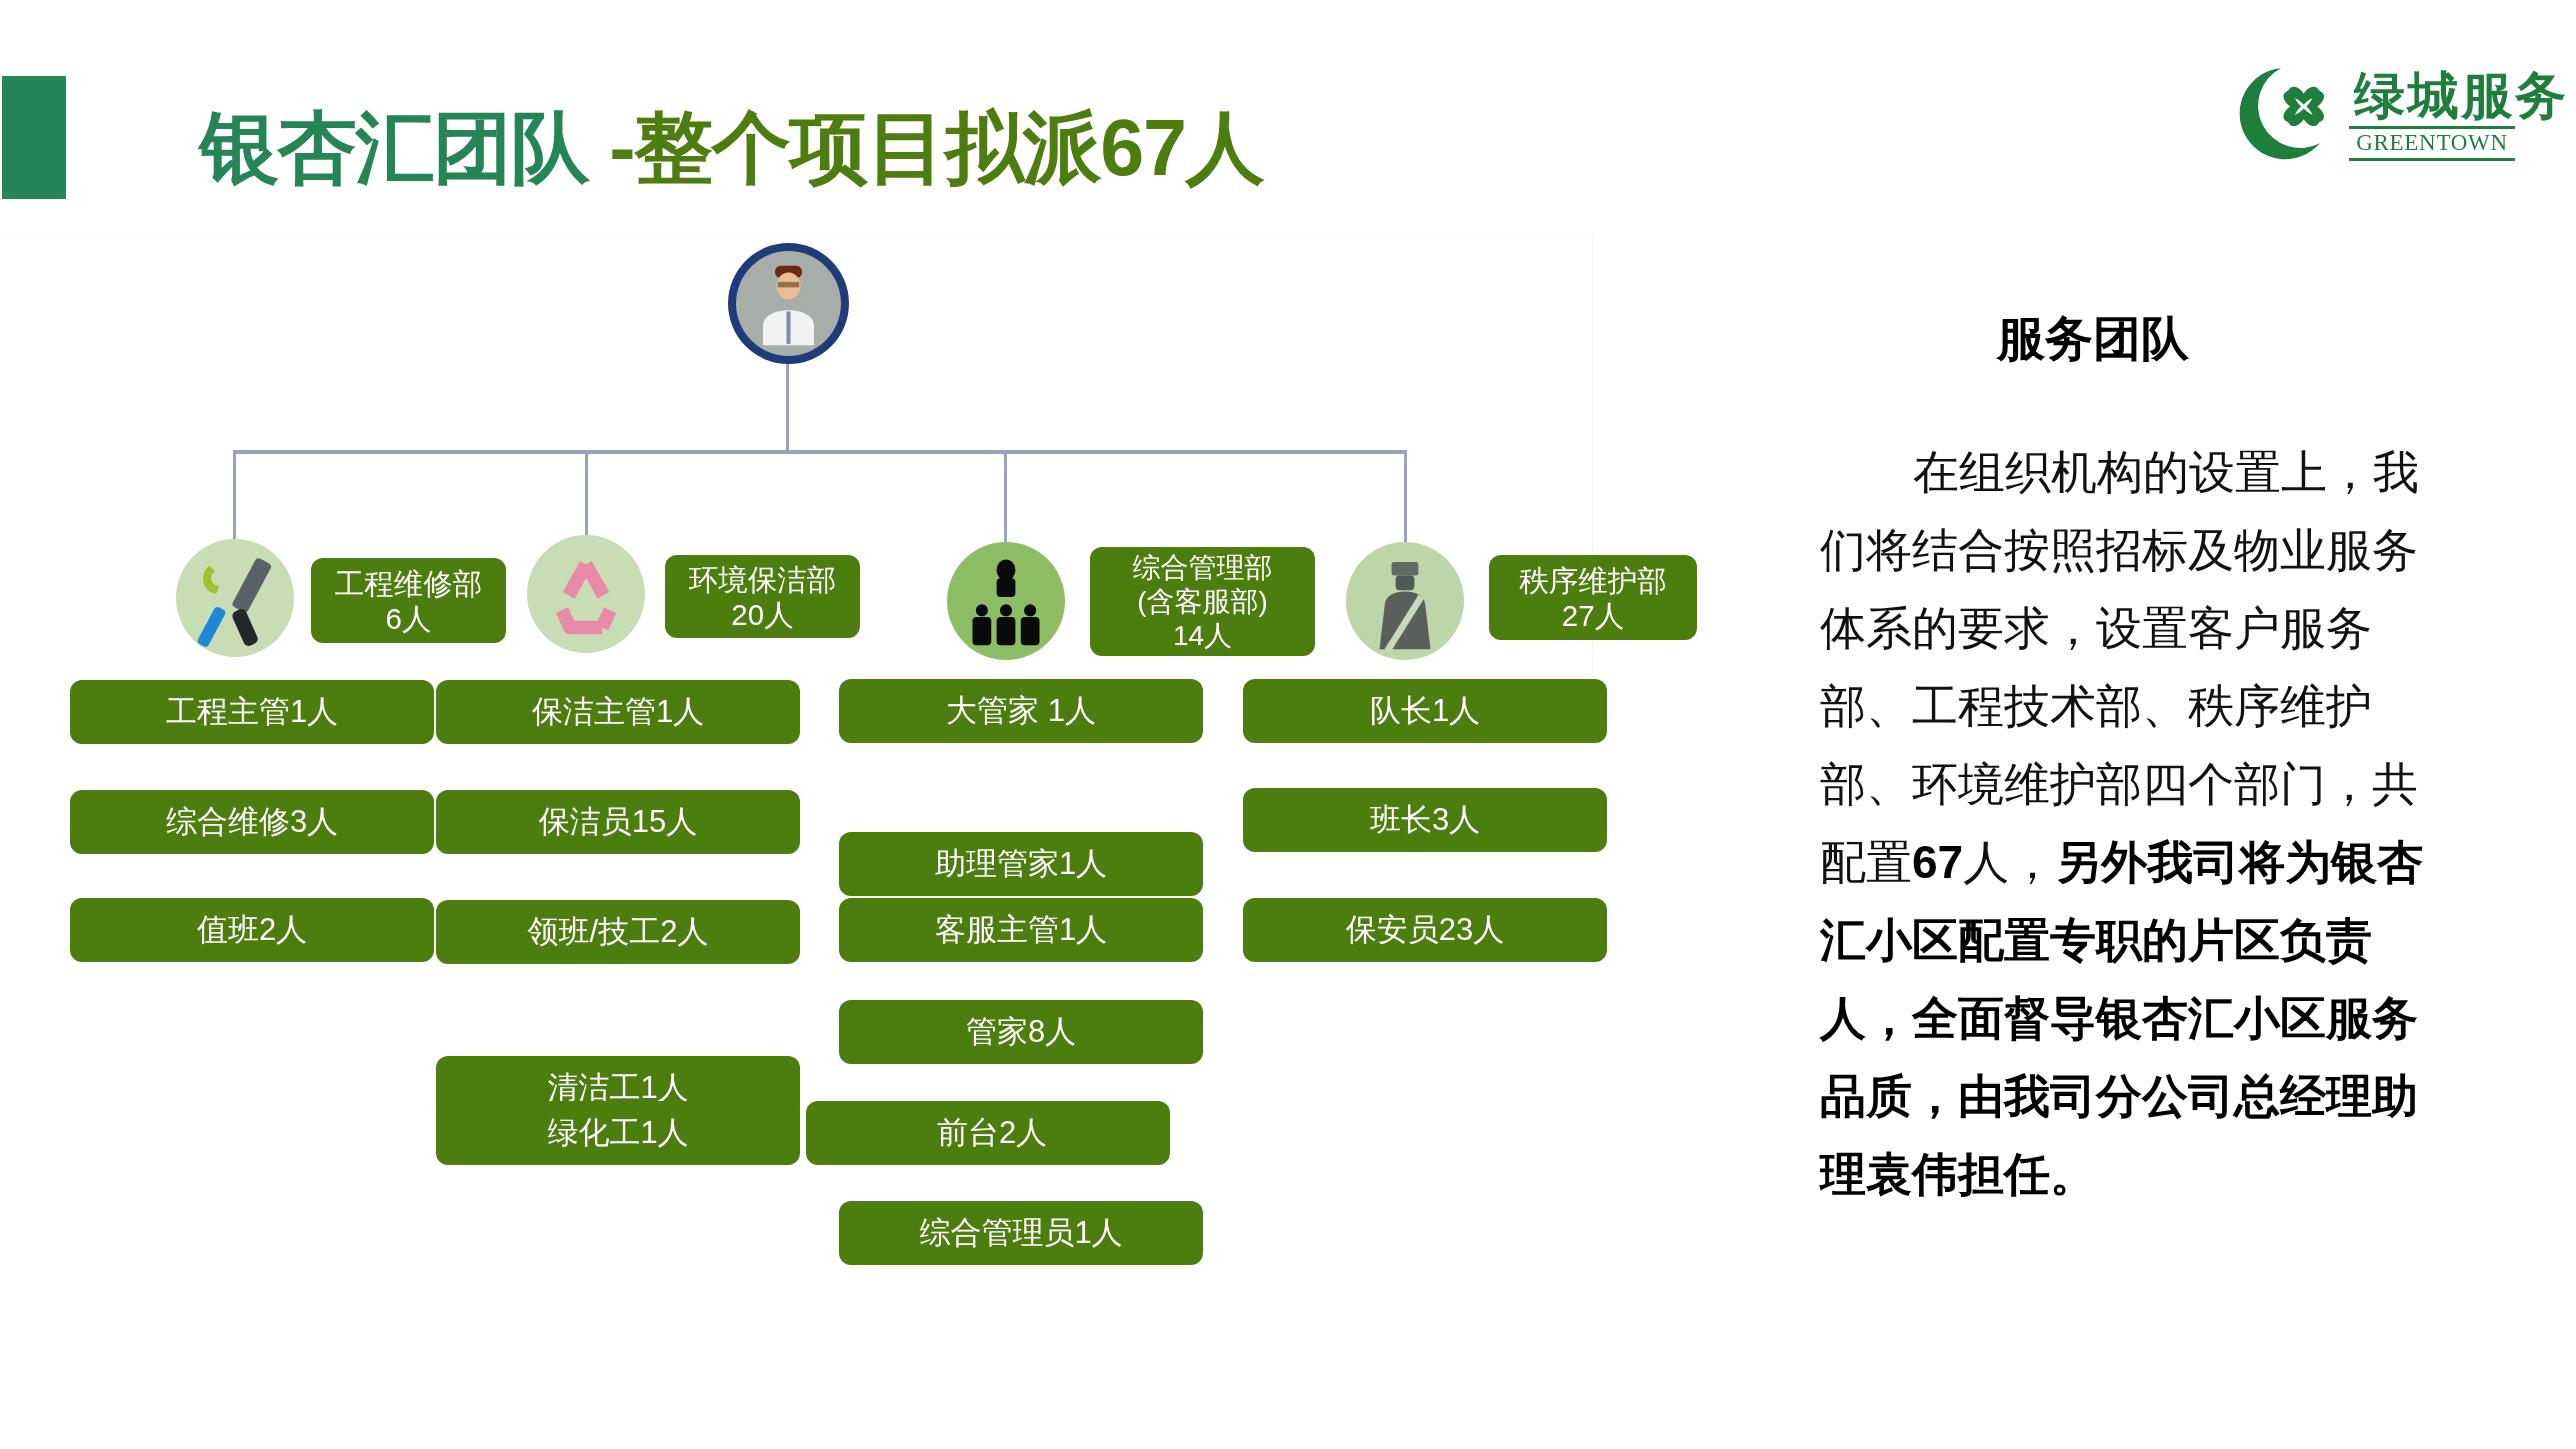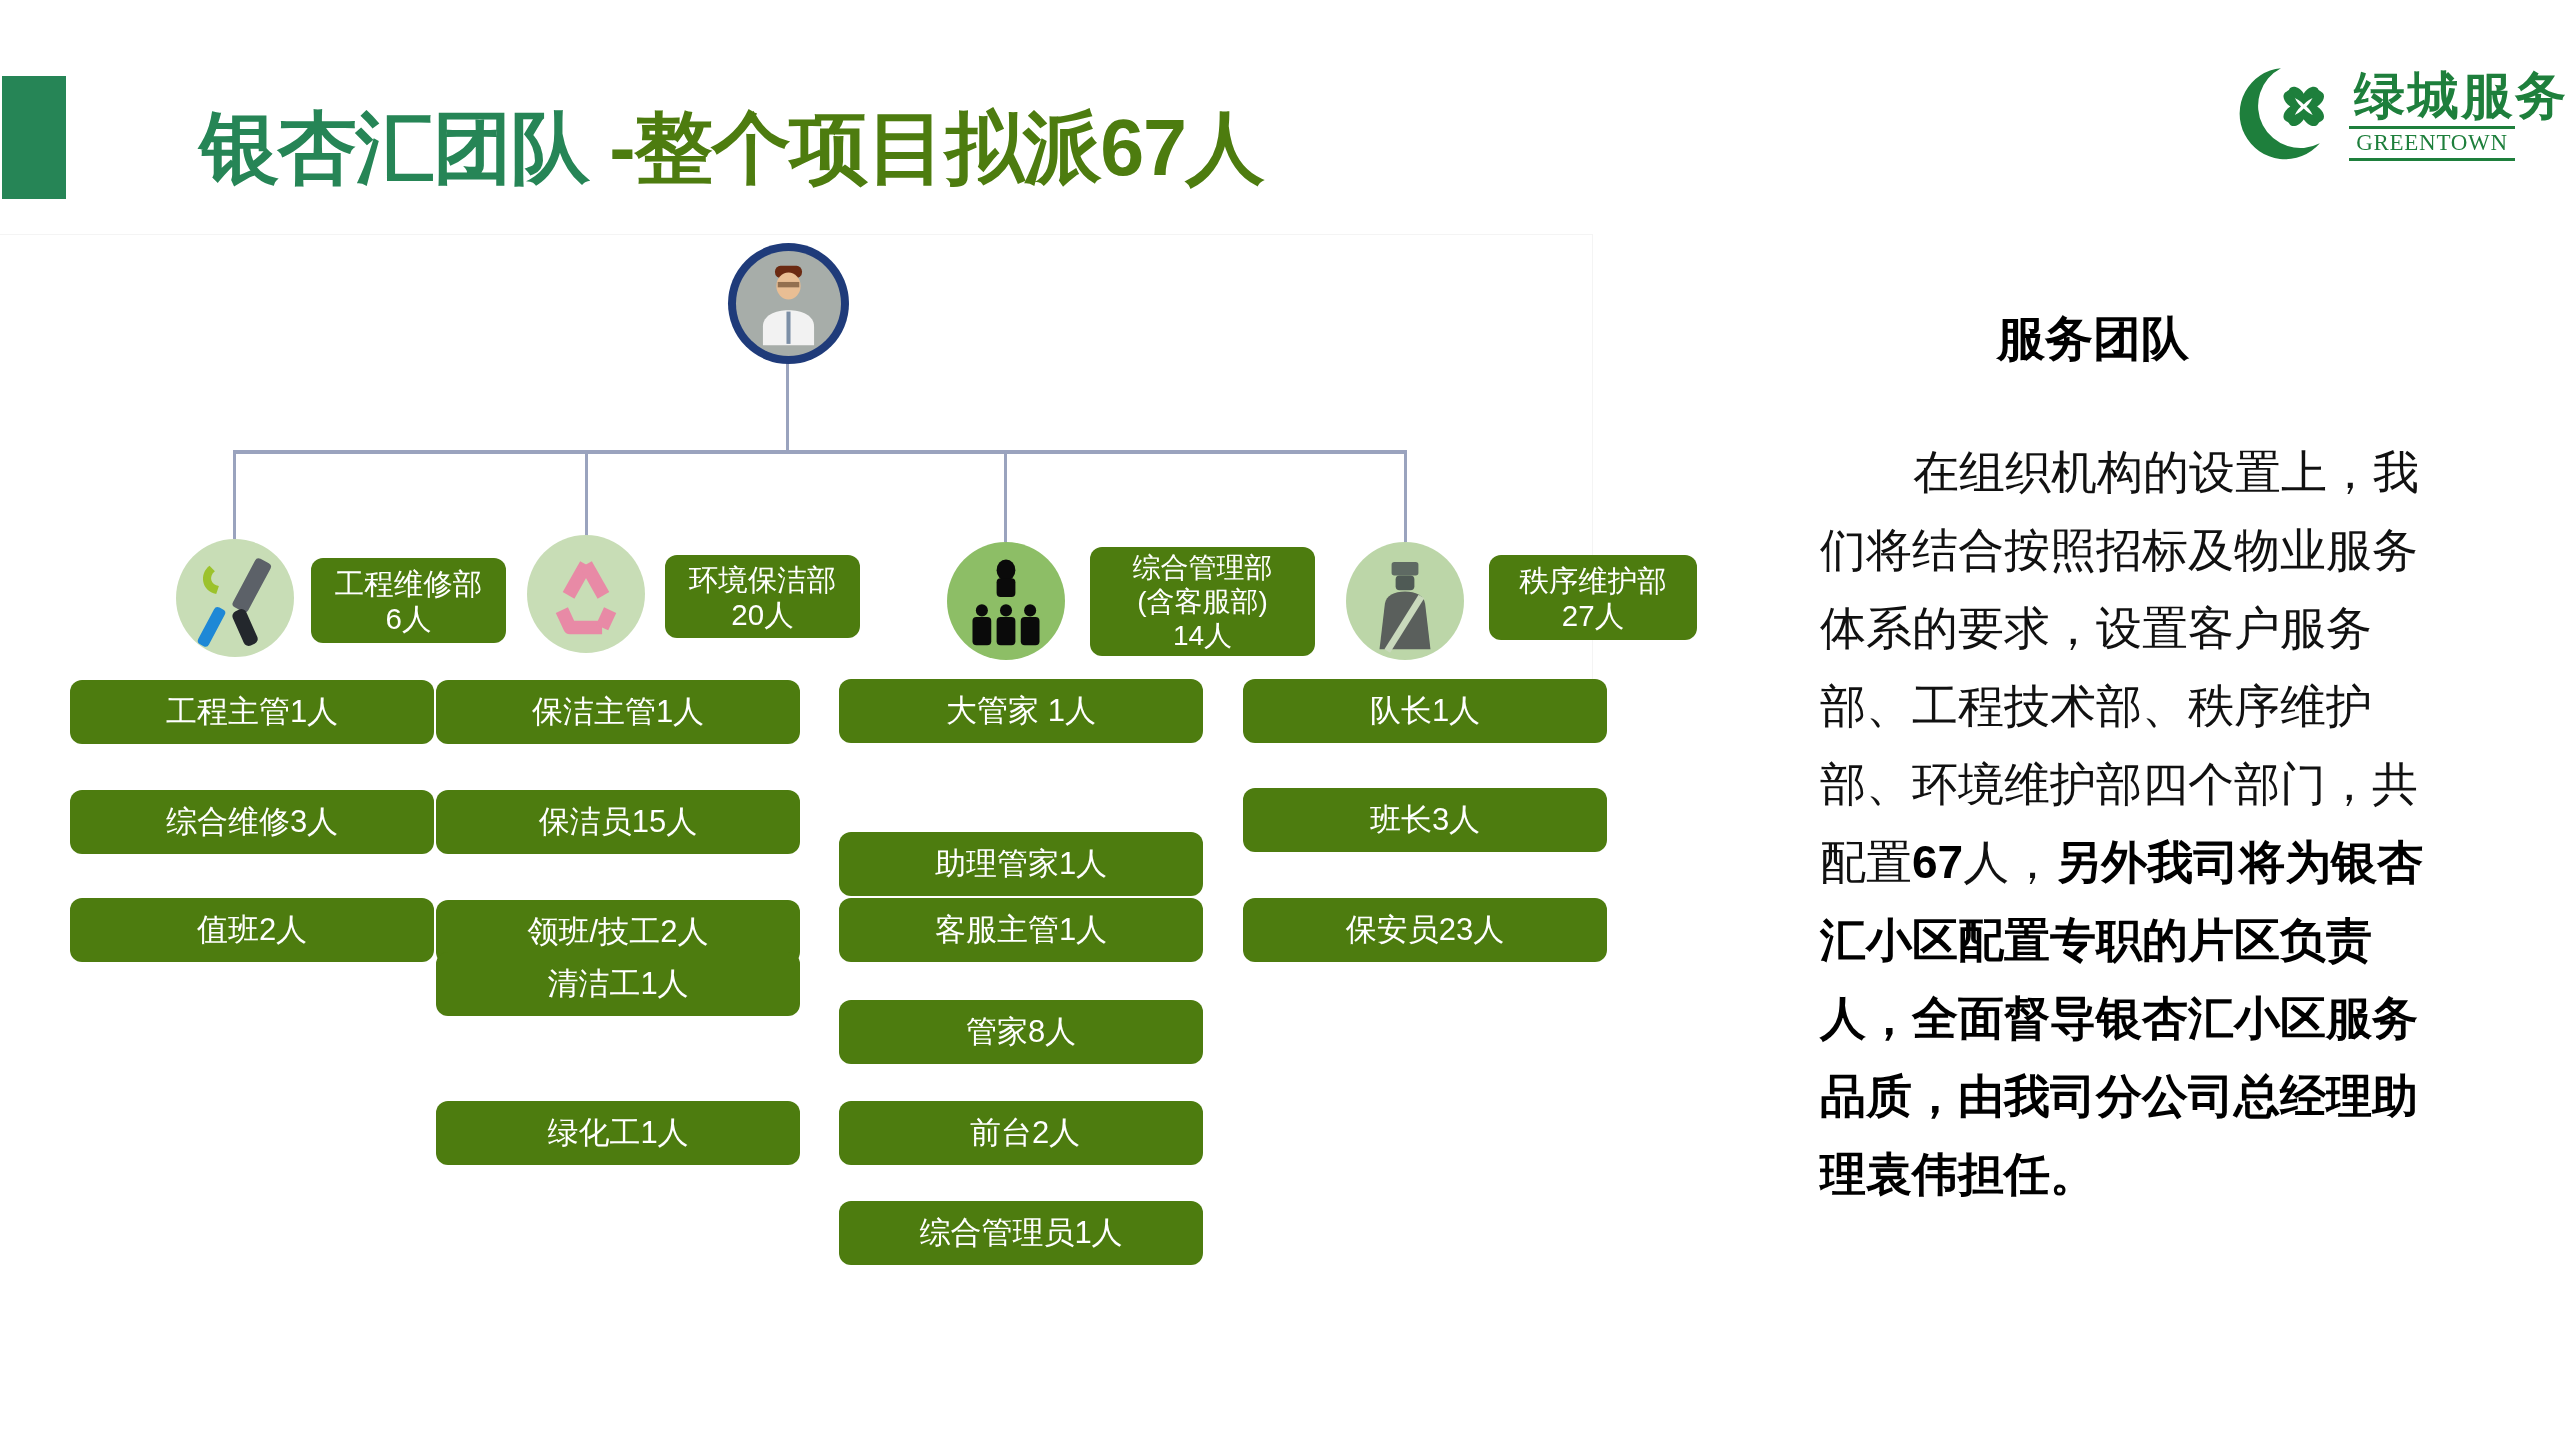--- a/index.html
+++ b/index.html
@@ -145,28 +145,28 @@
   <span>27人</span>
 </div>
 
 <div class="abs role-box" style="left:70px;top:680px;">工程主管1人</div>
 <div class="abs role-box" style="left:70px;top:790px;">综合维修3人</div>
 <div class="abs role-box" style="left:70px;top:898px;">值班2人</div>
 
 <div class="abs role-box" style="left:436px;top:680px;">保洁主管1人</div>
 <div class="abs role-box" style="left:436px;top:790px;">保洁员15人</div>
 <div class="abs role-box" style="left:436px;top:900px;">领班/技工2人</div>
-<div class="abs role-box" style="left:436px;top:952px;">清洁工1人</div>
+<div class="abs role-box" style="left:436px;top:1056px;">清洁工1人</div>
 <div class="abs role-box" style="left:436px;top:1101px;">绿化工1人</div>
 
 <div class="abs role-box" style="left:839px;top:679px;">大管家 1人</div>
 <div class="abs role-box" style="left:839px;top:788px;margin-top:44px;">助理管家1人</div>
 <div class="abs role-box" style="left:839px;top:898px;">客服主管1人</div>
 <div class="abs role-box" style="left:839px;top:1000px;">管家8人</div>
-<div class="abs role-box" style="left:839px;top:1101px;padding-left:8px;">前台2人</div>
+<div class="abs role-box" style="left:806px;top:1101px;padding-left:8px;">前台2人</div>
 <div class="abs role-box" style="left:839px;top:1201px;">综合管理员1人</div>
 
 <div class="abs role-box" style="left:1243px;top:679px;">队长1人</div>
 <div class="abs role-box" style="left:1243px;top:788px;">班长3人</div>
 <div class="abs role-box" style="left:1243px;top:898px;">保安员23人</div>
 
 <div class="abs side-heading">服务团队</div>
 <div class="abs side-text"><span class="indent"></span><span>在组织机构的设置上，我们将结合按照招标及物业服务体系的要求，设置客户服务部、工程技术部、秩序维护部、环境维护部四个部门，共配置</span><span class="b">67</span><span>人，</span><span class="b">另外我司将为银杏汇小区配置专职的片区负责人，全面督导银杏汇小区服务品质，由我司分公司总经理助理袁伟担任。</span></div>
 
 

